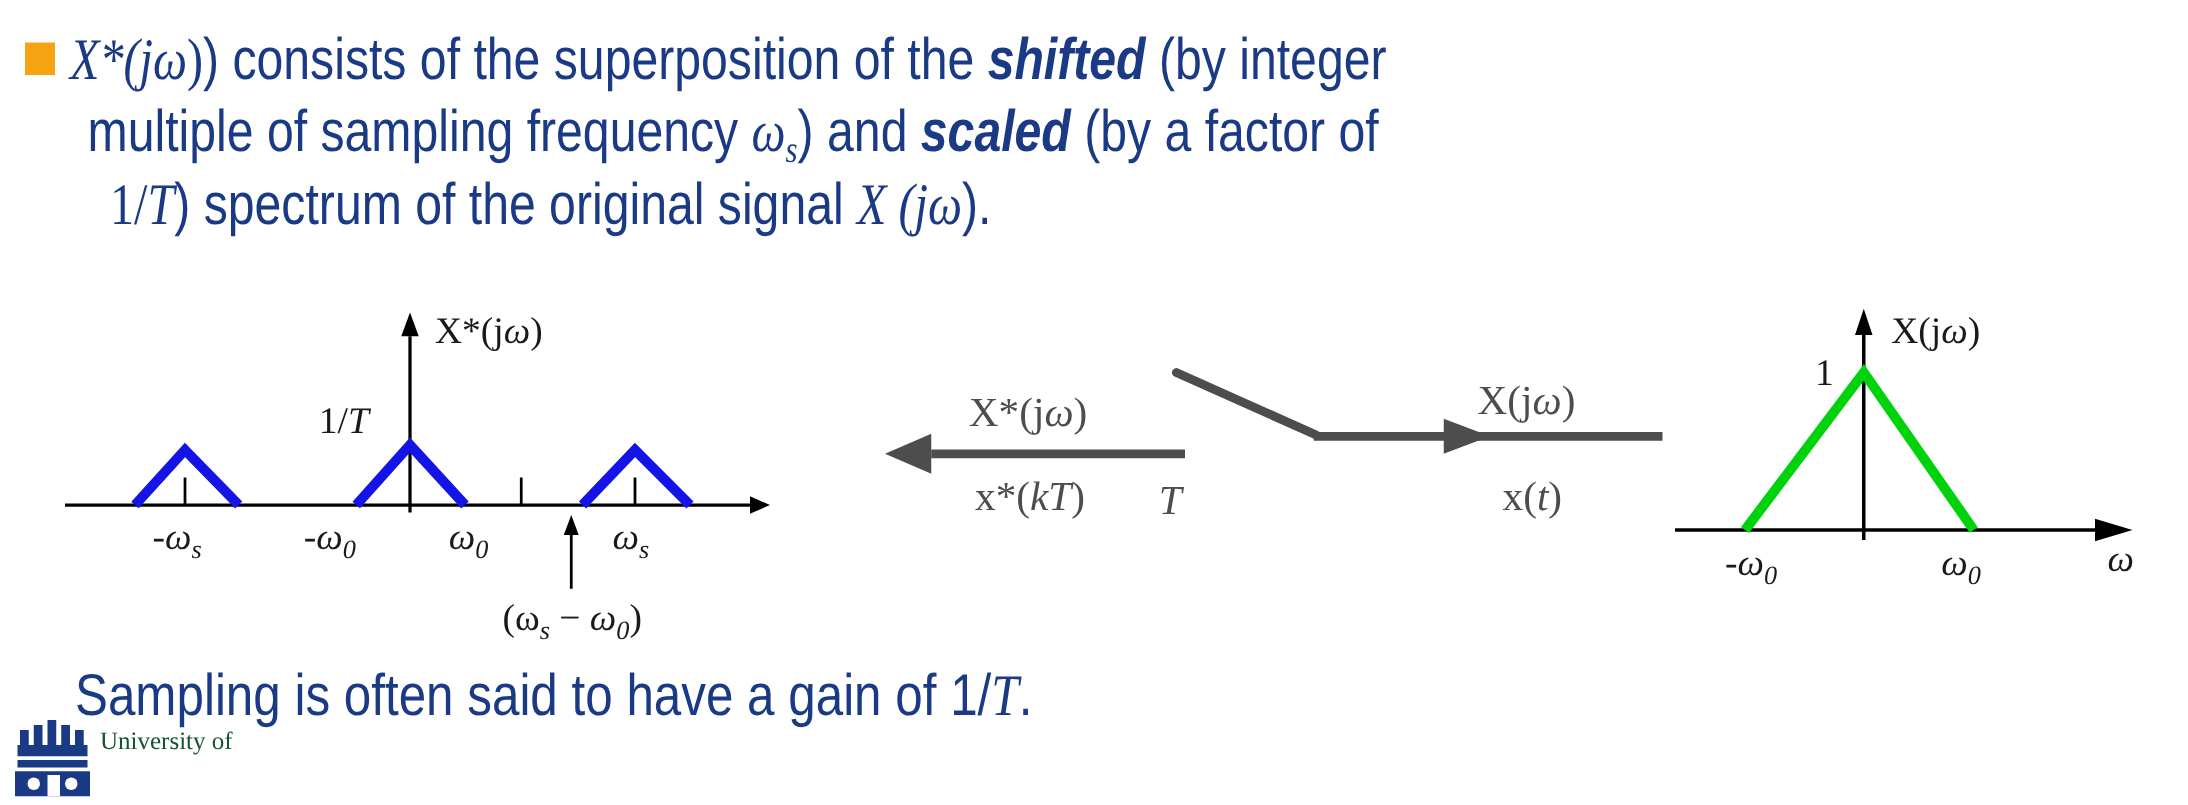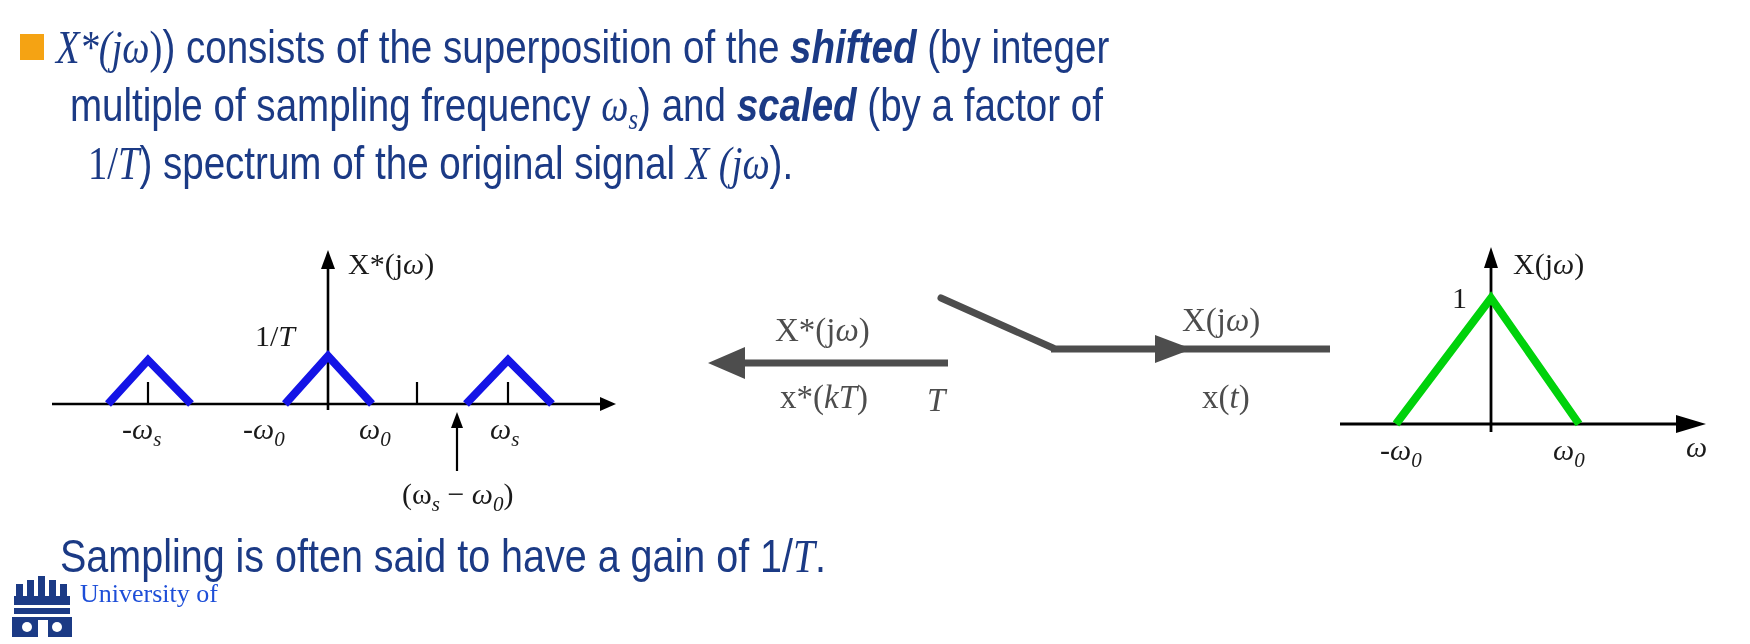--- a/index.html
+++ b/index.html
@@ -64,23 +64,23 @@
     line-height:56px;
     transform:scaleX(.84);
     transform-origin:left top;
     white-space:nowrap;
   }
 
   
   .logo-wrap{position:absolute;left:8px;top:570px;width:330px;height:74px;overflow:hidden;}
   .logo-name{
     position:absolute;left:72px;top:10px;
-    color:#1d4ed8;
+    color:#14532d;
     font-family:"Liberation Serif", serif;
-    font-size:26px;
+    font-size:20px;
     line-height:27px;
     white-space:nowrap;
   }
 </style>
 </head>
 <body>
 
 <div class="slide">
 
   <div class="bullet-block">

